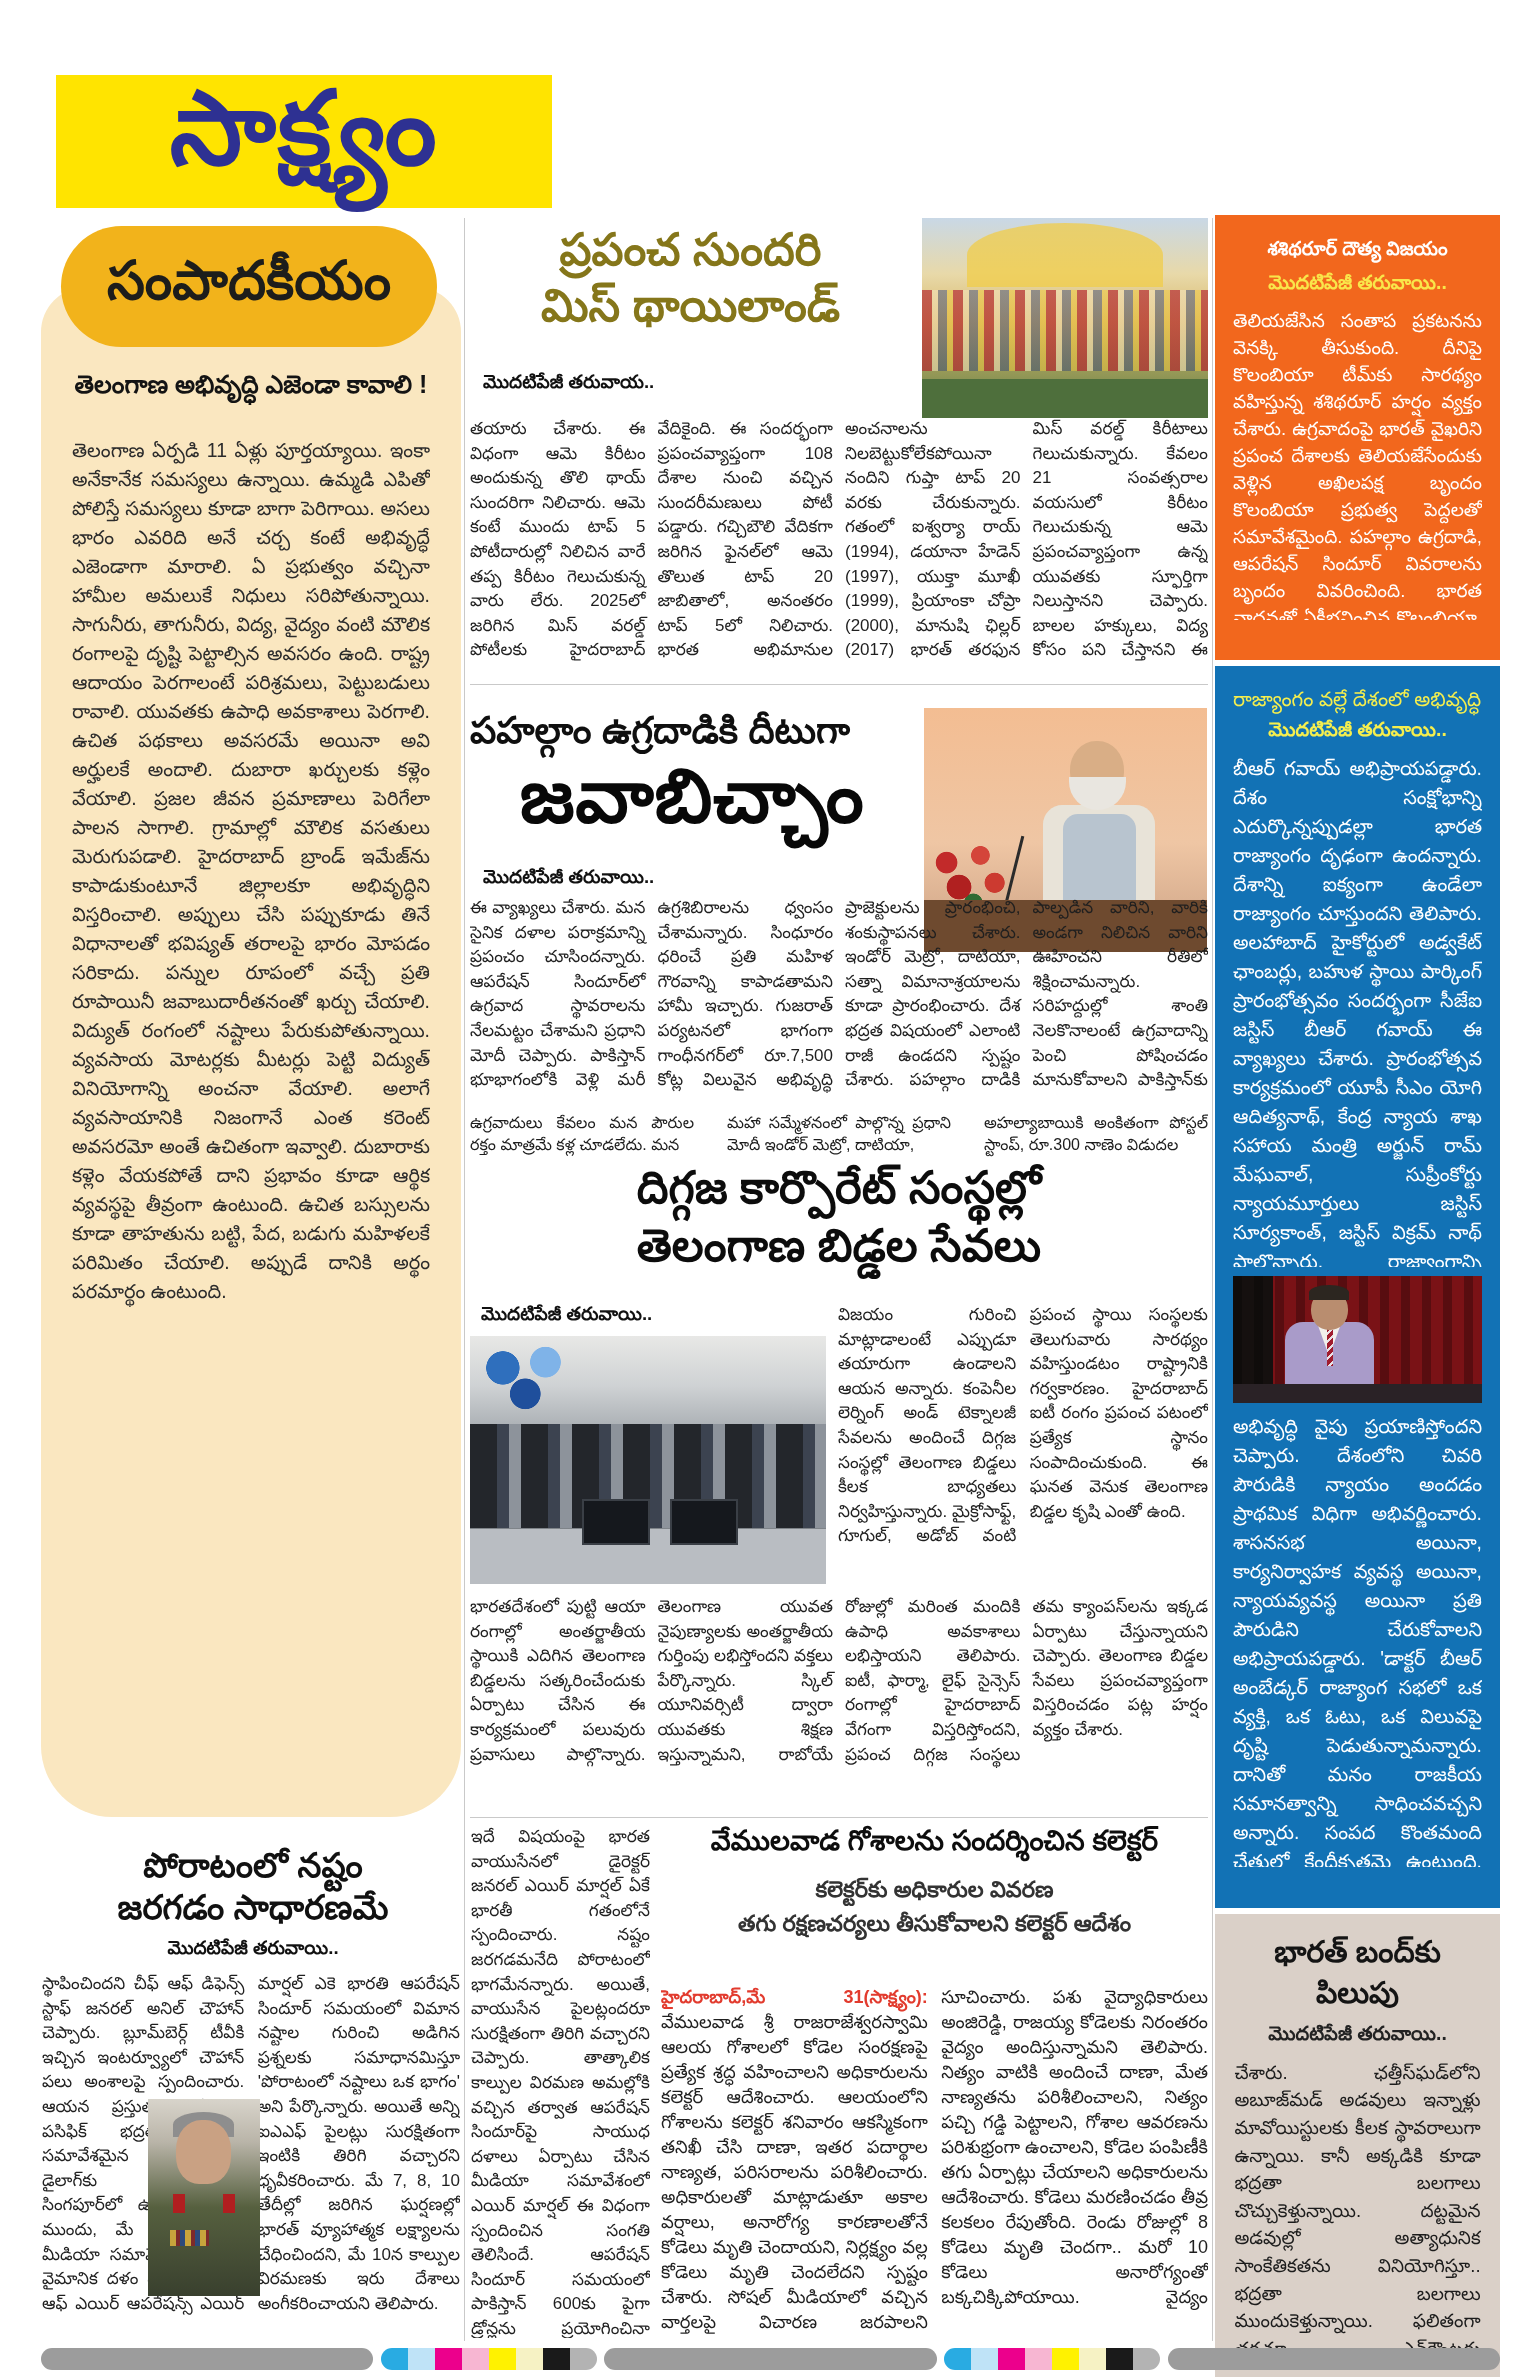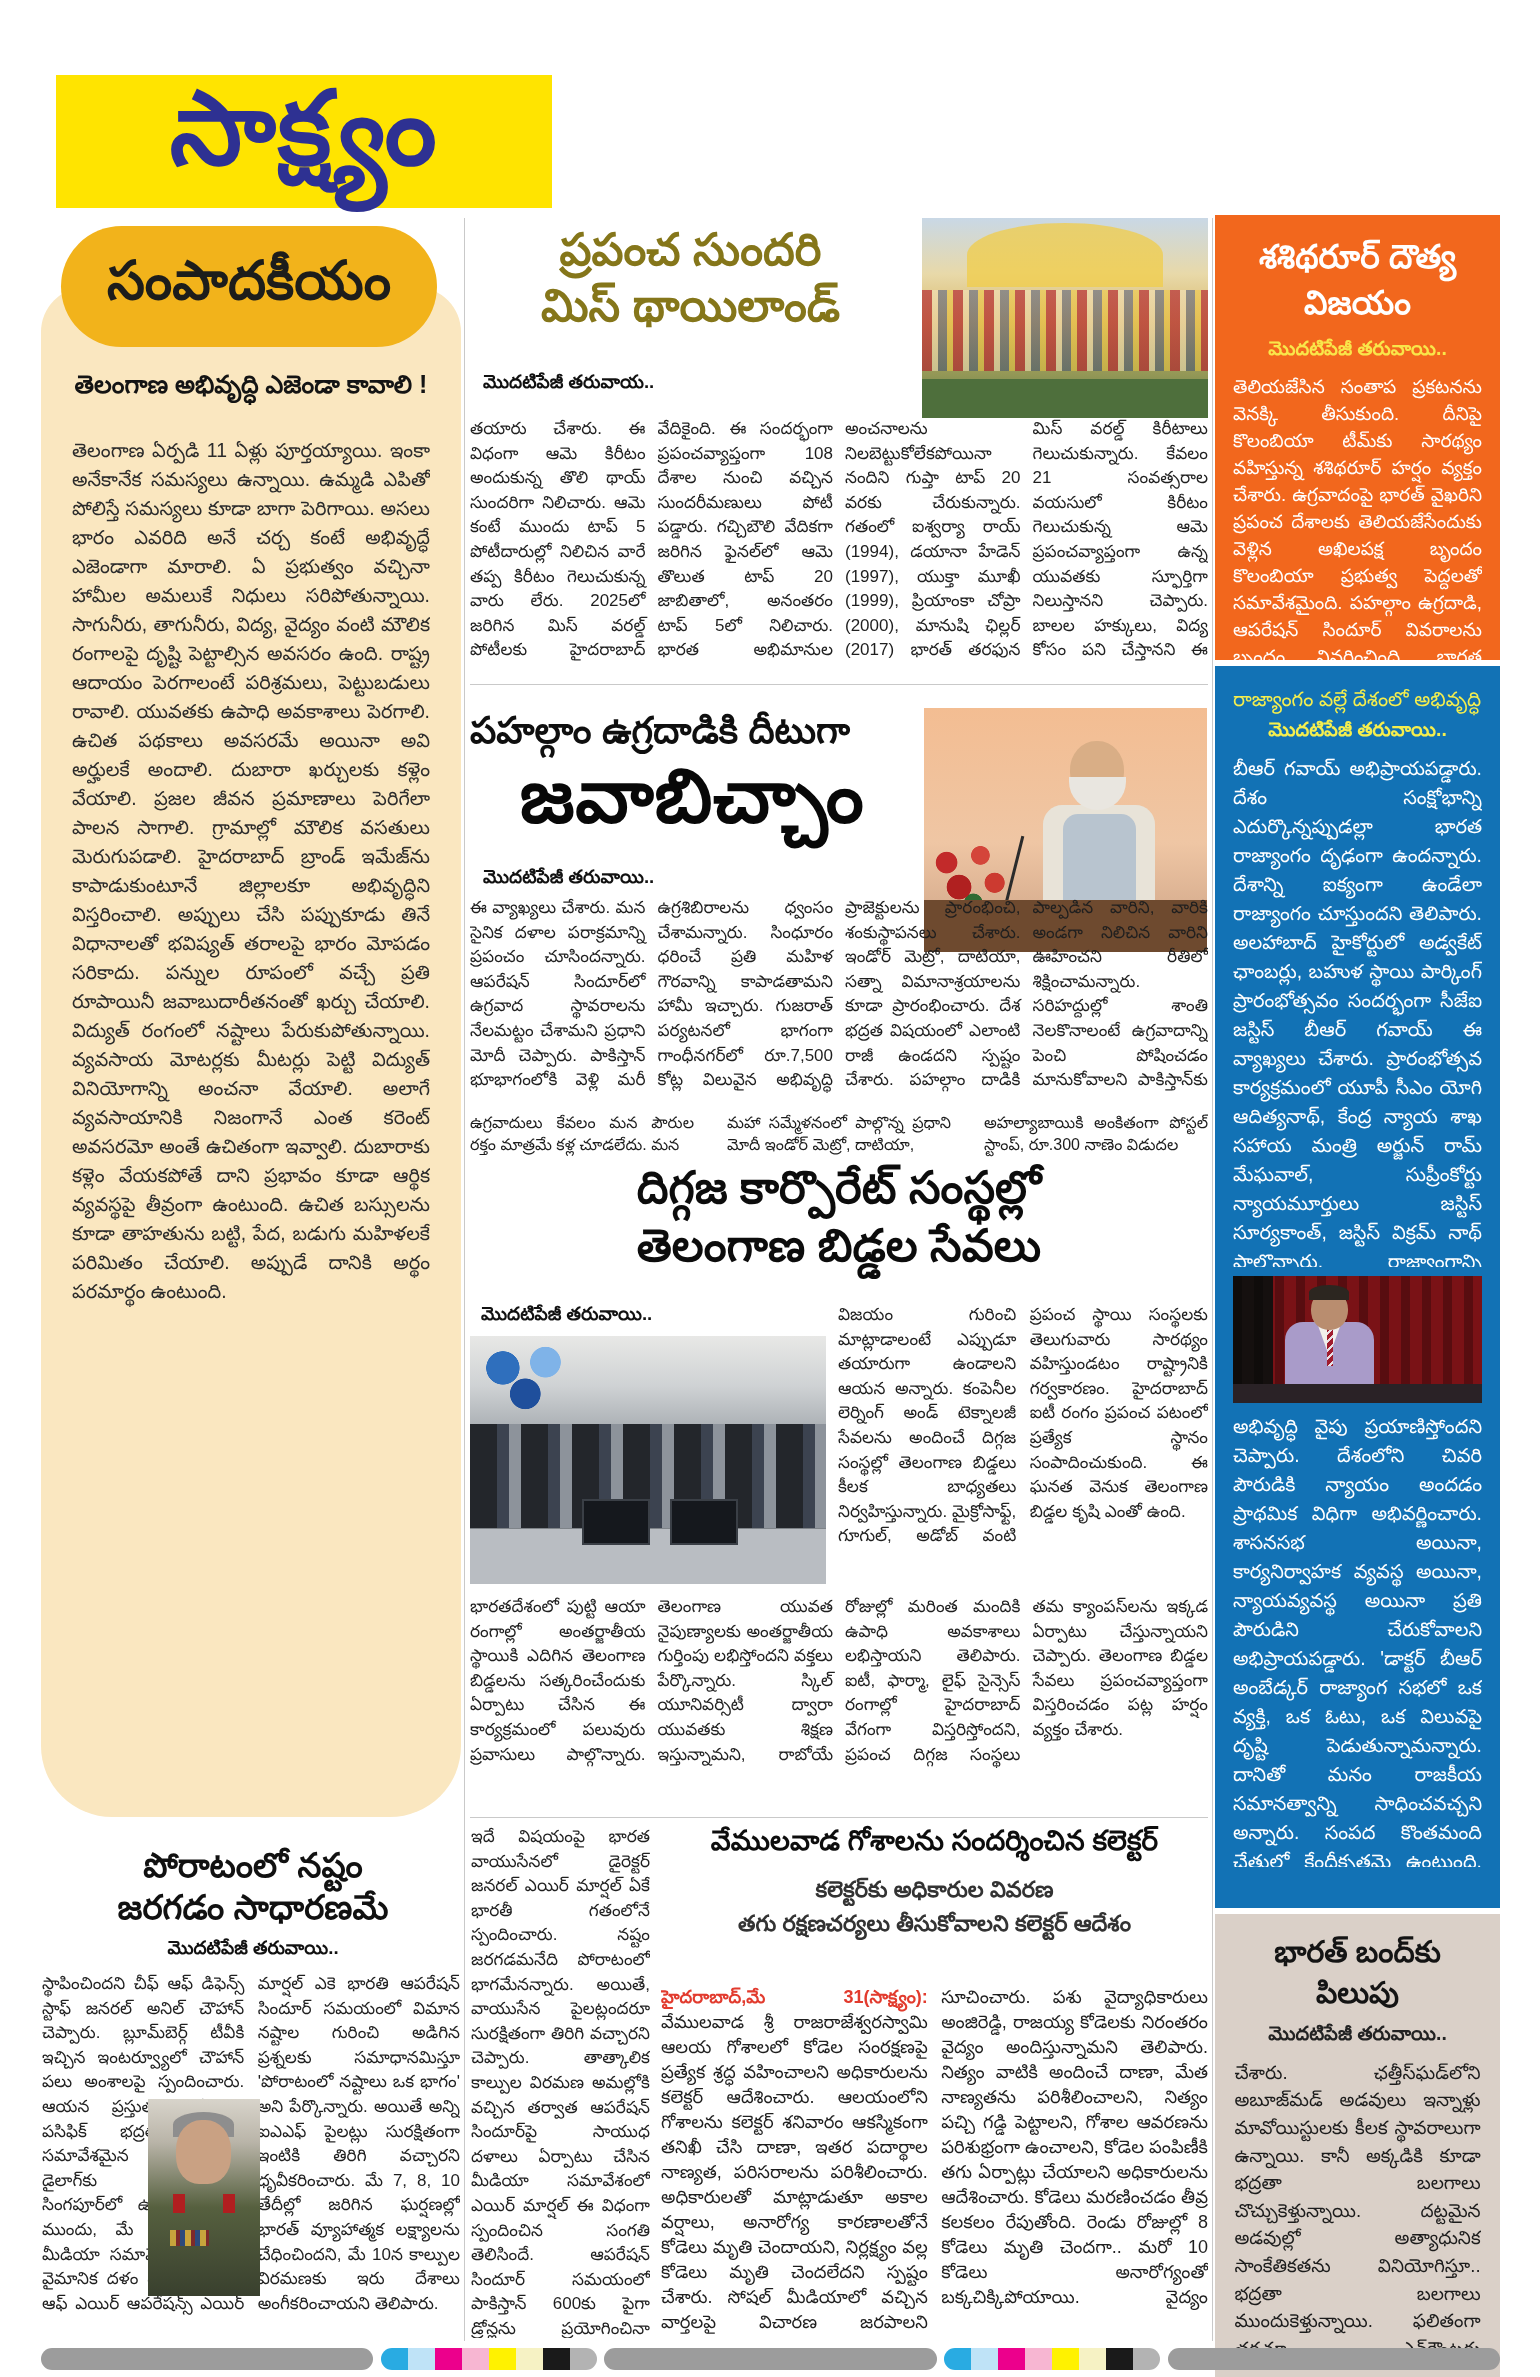--- a/index.html
+++ b/index.html
@@ -99,21 +99,21 @@
 
   
   #vw-head{left:661px;top:1825px;width:547px;text-align:center;font-size:28px;font-weight:bold;color:#0d0d0d;}
   #vw-subs{left:661px;top:1873px;width:547px;text-align:center;font-size:22.4px;line-height:34px;font-weight:bold;color:#333;}
   #vw-body{left:661px;top:1985px;width:547px;height:352px;font-size:18px;line-height:25px;}
   .dateline{color:#E23B2E;font-weight:bold;}
 
   
   .railbox{left:1215px;width:285px;box-sizing:border-box;}
   #or-box{top:215px;height:445px;background:#F2671D;padding:18px 18px;}
-  #or-box h3{margin:4.5px 0 7.5px;color:#fff;font-size:33px;text-align:center;font-weight:bold;}
+  #or-box h3{margin:4.5px 0 7.5px;color:#fff;font-size:19px;text-align:center;font-weight:bold;}
   #or-byline{color:#F9E64A;text-align:center;font-weight:bold;font-size:19.4px;margin-bottom:9px;}
   #or-body{color:#fff;font-size:18.6px;line-height:27px;text-align:justify;height:313px;overflow:hidden;}
   #bl-box{top:666px;height:1242px;background:#1272B5;padding:16.4px 18px;}
   #bl-box h3{margin:6px 0 2px;color:#F5EE4E;font-size:20px;font-weight:normal;}
   #bl-byline{color:#F5EE4E;text-align:center;font-weight:bold;font-size:19.4px;margin-bottom:9px;}
   .bl-body{color:#fff;font-size:19.4px;line-height:29px;text-align:justify;overflow:hidden;}
   #bl-body1{height:513px;}
   #bl-body2{height:455px;}
   #photo-cji{position:relative;width:249px;height:127px;margin:9px 0;
      background:linear-gradient(90deg,#15100f 0 16%,#7a1216 16% 100%);}

